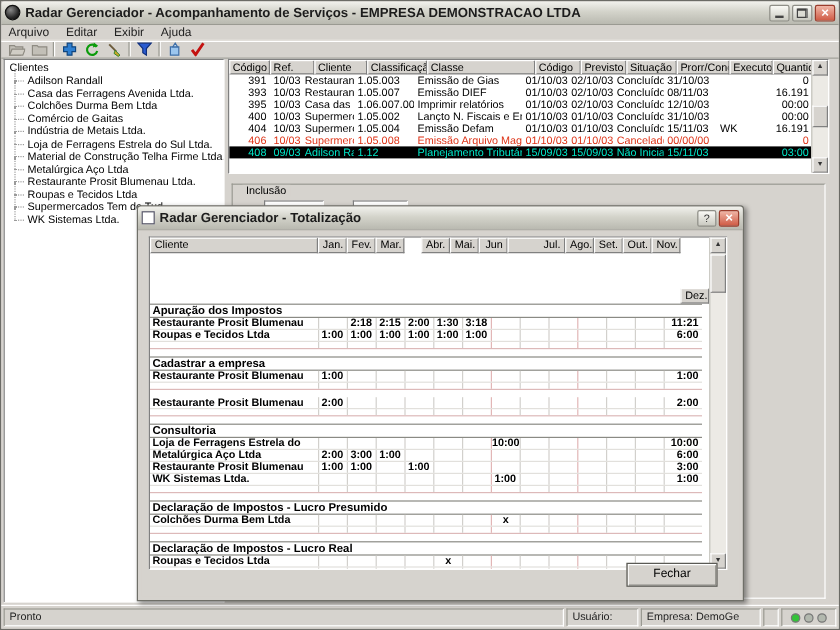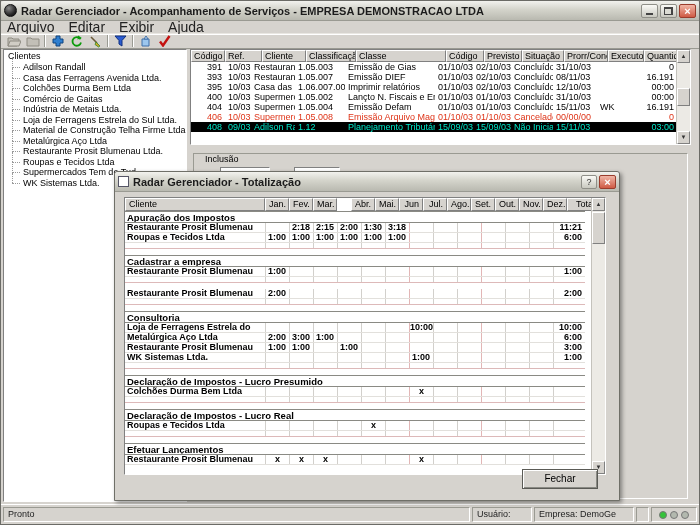--- a/index.html
+++ b/index.html
@@ -26,21 +26,21 @@
     color:#fff; font-size:11px; font-weight:bold; }
   .min-glyph { width:7px; height:2px; background:#444; margin-top:7px; }
   .restore-glyph { position:relative; width:9px; height:8px; }
   .restore-glyph::before { content:''; position:absolute; right:0; top:0; width:6px; height:5px;
     border:1px solid #444; border-top-width:2px; }
   .restore-glyph::after { content:''; position:absolute; left:0; bottom:0; width:6px; height:5px;
     border:1px solid #444; border-top-width:2px; background:#dcdcd4; }
 
   
   .menubar { position:absolute; top:20px; left:0; right:0; height:13px; background:#d6d3ce;
-    display:flex; align-items:center; gap:14px; padding:0 6px; font-size:14px; color:#222;
+    display:flex; align-items:center; gap:14px; padding:0 6px; font-size:10px; color:#222;
     border-bottom:1px solid #e9e7e2; }
   .toolbar { position:absolute; top:33px; left:0; right:0; height:15px; background:#d6d3ce;
     display:flex; align-items:center; padding:0 3px; border-bottom:1px solid #9a9a92;
     box-shadow:inset 0 1px 0 #fff; }
   .tbtn { width:19px; height:14px; display:flex; align-items:center; justify-content:center; }
   .tsep { width:2px; height:12px; margin:0 2px; border-left:1px solid #9a9a92; border-right:1px solid #fff; }
 
   
   .main { position:absolute; top:48px; left:0; right:0; bottom:20px; background:#d6d3ce; }
   .sidebar { position:absolute; left:2px; top:0; width:184px; bottom:2px; background:#fff;
@@ -387,26 +387,26 @@
       <div class="dlg-scrollarea">
         <div class="dlg-table" id="dlg-table">
             <div class="dhrow">
               <div class="dh" style="width: 140px;">Cliente</div>
               <div class="dh mh" style="width: 24px;">Jan.</div>
               <div class="dh mh" style="width: 24px;">Fev.</div>
               <div class="dh mh" style="width: 24px;">Mar.</div>
               <div class="dh mh" style="width: 24px; margin-left: 14px;">Abr.</div>
               <div class="dh mh" style="width: 24px;">Mai.</div>
               <div class="dh mh" style="width: 24px;">Jun</div>
-              <div class="dh mh" style="width: 24px;">Jul.</div>
+              <div class="dh mh" style="width: 48px;">Jul.</div>
               <div class="dh mh" style="width: 24px;">Ago.</div>
               <div class="dh mh" style="width: 24px;">Set.</div>
               <div class="dh mh" style="width: 24px;">Out.</div>
               <div class="dh mh" style="width: 24px;">Nov.</div>
-              <div class="dh mh" style="width: 24px;">Dez.</div>
+              <div class="dh mh" style="width: 24px; margin-top: 42px;">Dez.</div>
               <div class="dh th" style="width: 32px;">Total</div>
             </div>
             <div class="sec-title">Apuração dos Impostos</div>
             <div class="drow">
               <div class="dc name">Restaurante Prosit Blumenau</div>
               <div class="dc m"></div>
               <div class="dc m">2:18</div>
               <div class="dc m">2:15</div>
               <div class="dc m">2:00</div>
               <div class="dc m">1:30</div>

